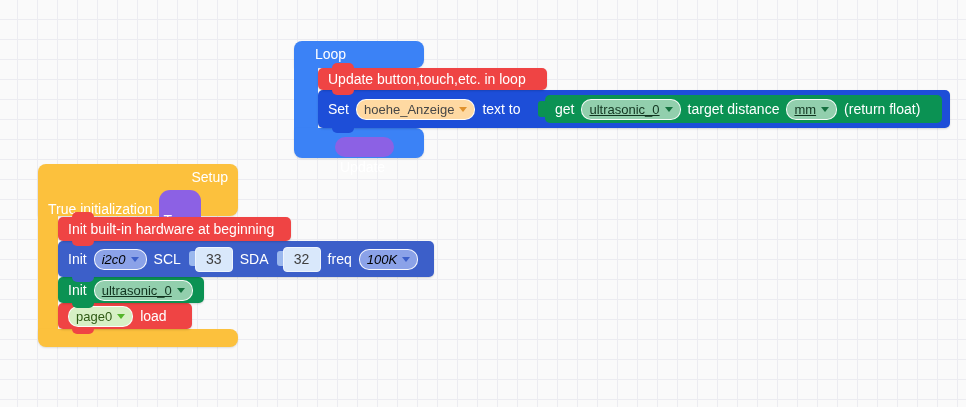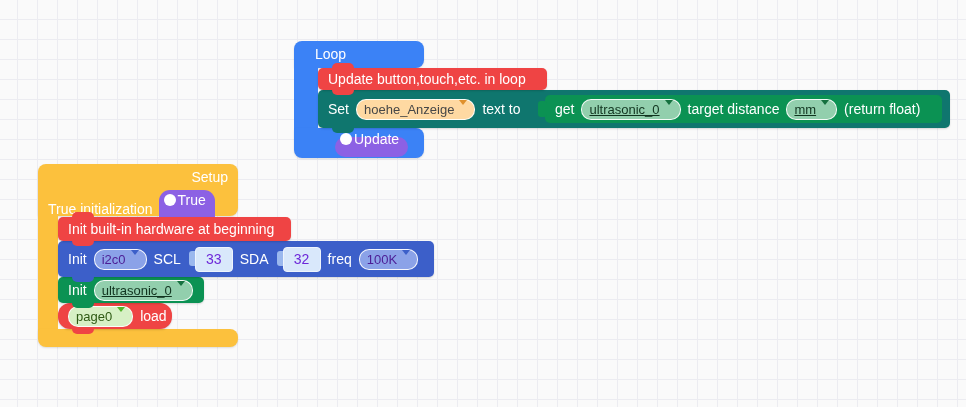--- a/index.html
+++ b/index.html
@@ -25,67 +25,68 @@
 
   
   .blk{
     position:absolute;box-sizing:border-box;border-radius:5px;
     display:flex;align-items:center;gap:7px;padding:0 10px;
     box-shadow:0 1px 2px rgba(0,0,0,.15);white-space:nowrap;
   }
   .blk.lime{background:#ef4444;}
   .blk.blue{background:#3c5fc9;}
   .blk.dgreen{background:#0b9253;}
-  .blk.orange{background:#0f766e;}
+  .blk.orange{background:#1d4ed8;}
   
   .bump-top::before{
     content:"";position:absolute;left:14px;top:-5px;width:22px;height:6px;
     background:inherit;border-radius:5px 5px 0 0;
   }
   
   .tab-bot::after{
     content:"";position:absolute;left:14px;bottom:-5px;width:22px;height:6px;
     background:inherit;border-radius:0 0 5px 5px;
   }
   .z60{z-index:60}.z50{z-index:50}.z40{z-index:40}.z30{z-index:30}
   .z1{z-index:1}
 
   
   .chip{
-    display:inline-flex;gap:5px;height:19px;
+    display:inline-flex;align-items:center;gap:5px;height:19px;
     padding:0 7px;border-radius:10px;border:1px solid rgba(255,255,255,.9);
     font-size:13px;line-height:19px;cursor:pointer;
   }
   .chip .arr{width:0;height:0;border-left:4px solid transparent;
     border-right:4px solid transparent;border-top:5px solid currentColor;}
   .chip.o{background:#ffd9a2;color:#474747;}
   .chip.o .arr{color:#e0912c;}
-  .chip.b{background:#8ba2e8;color:#4c1d95;}
+  .chip.b{background:#8ba2e8;color:#000000;font-style:italic;}
   .chip.b .arr{color:#3c5fc9;}
   .chip.g{background:#92cfad;color:#11341f;text-decoration:underline;}
   .chip.g .arr{color:#15713f;}
   .chip.lg{background:#d7f0c5;color:#2f5a14;}
   .chip.lg .arr{color:#54b42a;}
 
   
   .numfield{
     position:relative;margin-left:7px;width:36px;height:23px;border-radius:4px;
-    background:#d9e8fb;border:1px solid #eef4fd;color:#6d28d9;text-align:center;
+    background:#d9e8fb;border:1px solid #eef4fd;color:#404040;text-align:center;
     line-height:22px;font-size:14px;cursor:text;
   }
   .numfield::before{
     content:"";position:absolute;left:-7px;top:3px;width:9px;height:15px;
     background:#9bb8ee;border-radius:3px;z-index:-1;
   }
 
   
   .pill{
-    display:inline-flex;align-items:center;gap:2px;height:20px;
+    display:inline-flex;align-items:center;gap:22px;height:20px;
     padding:0 9px 17px 5px;border-radius:11px;background:#8c61e4;color:#fff;
     cursor:pointer;
+    flex-direction:column;
   }
   .pill .dot{width:12px;height:12px;border-radius:50%;background:#fff;}
 
   
   .value-blk{
     position:absolute;display:flex;align-items:center;gap:7px;
     padding:0 10px;border-radius:5px;background:#0b9253;box-sizing:border-box;
   }
   .value-blk::before{
     content:"";position:absolute;left:-7px;top:6px;width:9px;height:16px;
@@ -177,20 +178,20 @@
   </div>
 
   <div class="blk dgreen tab-bot z40" style="left:58px;top:277px;width:146px;height:26px;">
     <span>Init</span>
     <span class="chip g">
       <span>ultrasonic_0</span>
       <span class="arr"></span>
     </span>
   </div>
 
-  <div class="blk lime tab-bot z30" style="left:58px;top:303px;width:114px;height:26px;border-radius:12px;">
+  <div class="blk lime tab-bot z30" style="left:58px;top:303px;width:134px;height:26px;">
     <span class="chip lg">
       <span>page0</span>
       <span class="arr"></span>
     </span>
     <span>load</span>
   </div>
 </div>
 
 </body></html>

